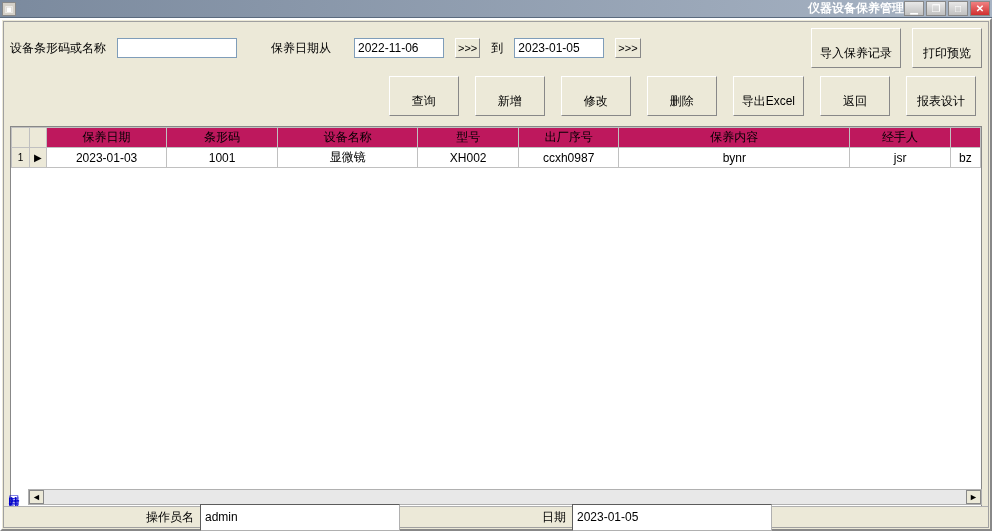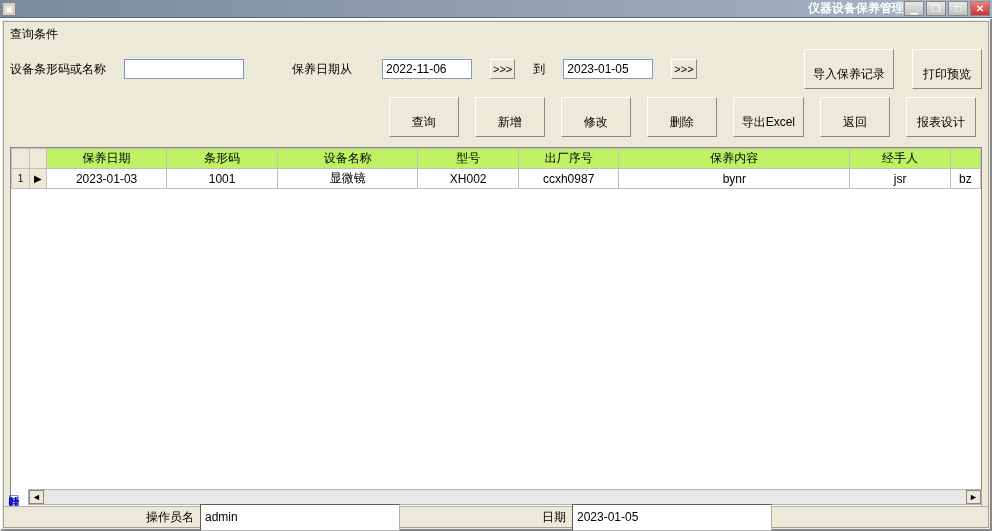--- a/index.html
+++ b/index.html
@@ -57,21 +57,21 @@
   background: #ece9d8;
   position: relative;
   display: flex;
   flex-direction: column;
 }
 .query-area {
   padding: 2px 6px 4px 6px;
 }
 .query-title { font-size: 12px; padding: 2px 0; }
 .query-row {
-  display: flex; align-items: center; gap: 18px; padding: 4px 0;
+  display: flex; align-items: center; gap: 11px; padding: 4px 0;
   white-space: nowrap;
 }
 .textfield {
   height: 20px;
   border: 1px solid #7f9db9;
   background: #fff;
   padding: 1px 3px;
   font-family: inherit;
   font-size: 12px;
 }
@@ -118,21 +118,21 @@
 }
 th, td {
   border: 1px solid #c0c0c0;
   padding: 1px 4px;
   text-align: center;
   height: 18px;
   white-space: nowrap;
   overflow: hidden;
 }
 th {
-  background: #bef264;
+  background: #be185d;
   font-weight: normal;
   text-align: center;
 }
 .rowhdr {
   background: #ece9d8;
   text-align: center;
   width: 18px;
   font-size: 10px;
 }
 .rowptr {
@@ -195,21 +195,20 @@
     <div class="win-btn">❐</div>
     <div class="win-btn">□</div>
     <div class="win-btn close">✕</div>
   </div>
 </div>
 
 <div class="outer">
 <div class="inner">
 
   <div class="query-area">
-    <div class="query-title">查询条件</div>
     <div class="query-row">
       <span>设备条形码或名称</span>
       <input class="textfield" style="width: 120px;" value="">
       <span style="width:12px"></span>
       <span>保养日期从</span>
       <input class="textfield" style="width: 90px; margin-left: 12px;" value="2022-11-06">
       <button class="small-btn">&gt;&gt;&gt;</button>
       <span>到</span>
       <input class="textfield" style="width: 90px;" value="2023-01-05">
       <button class="small-btn">&gt;&gt;&gt;</button>

